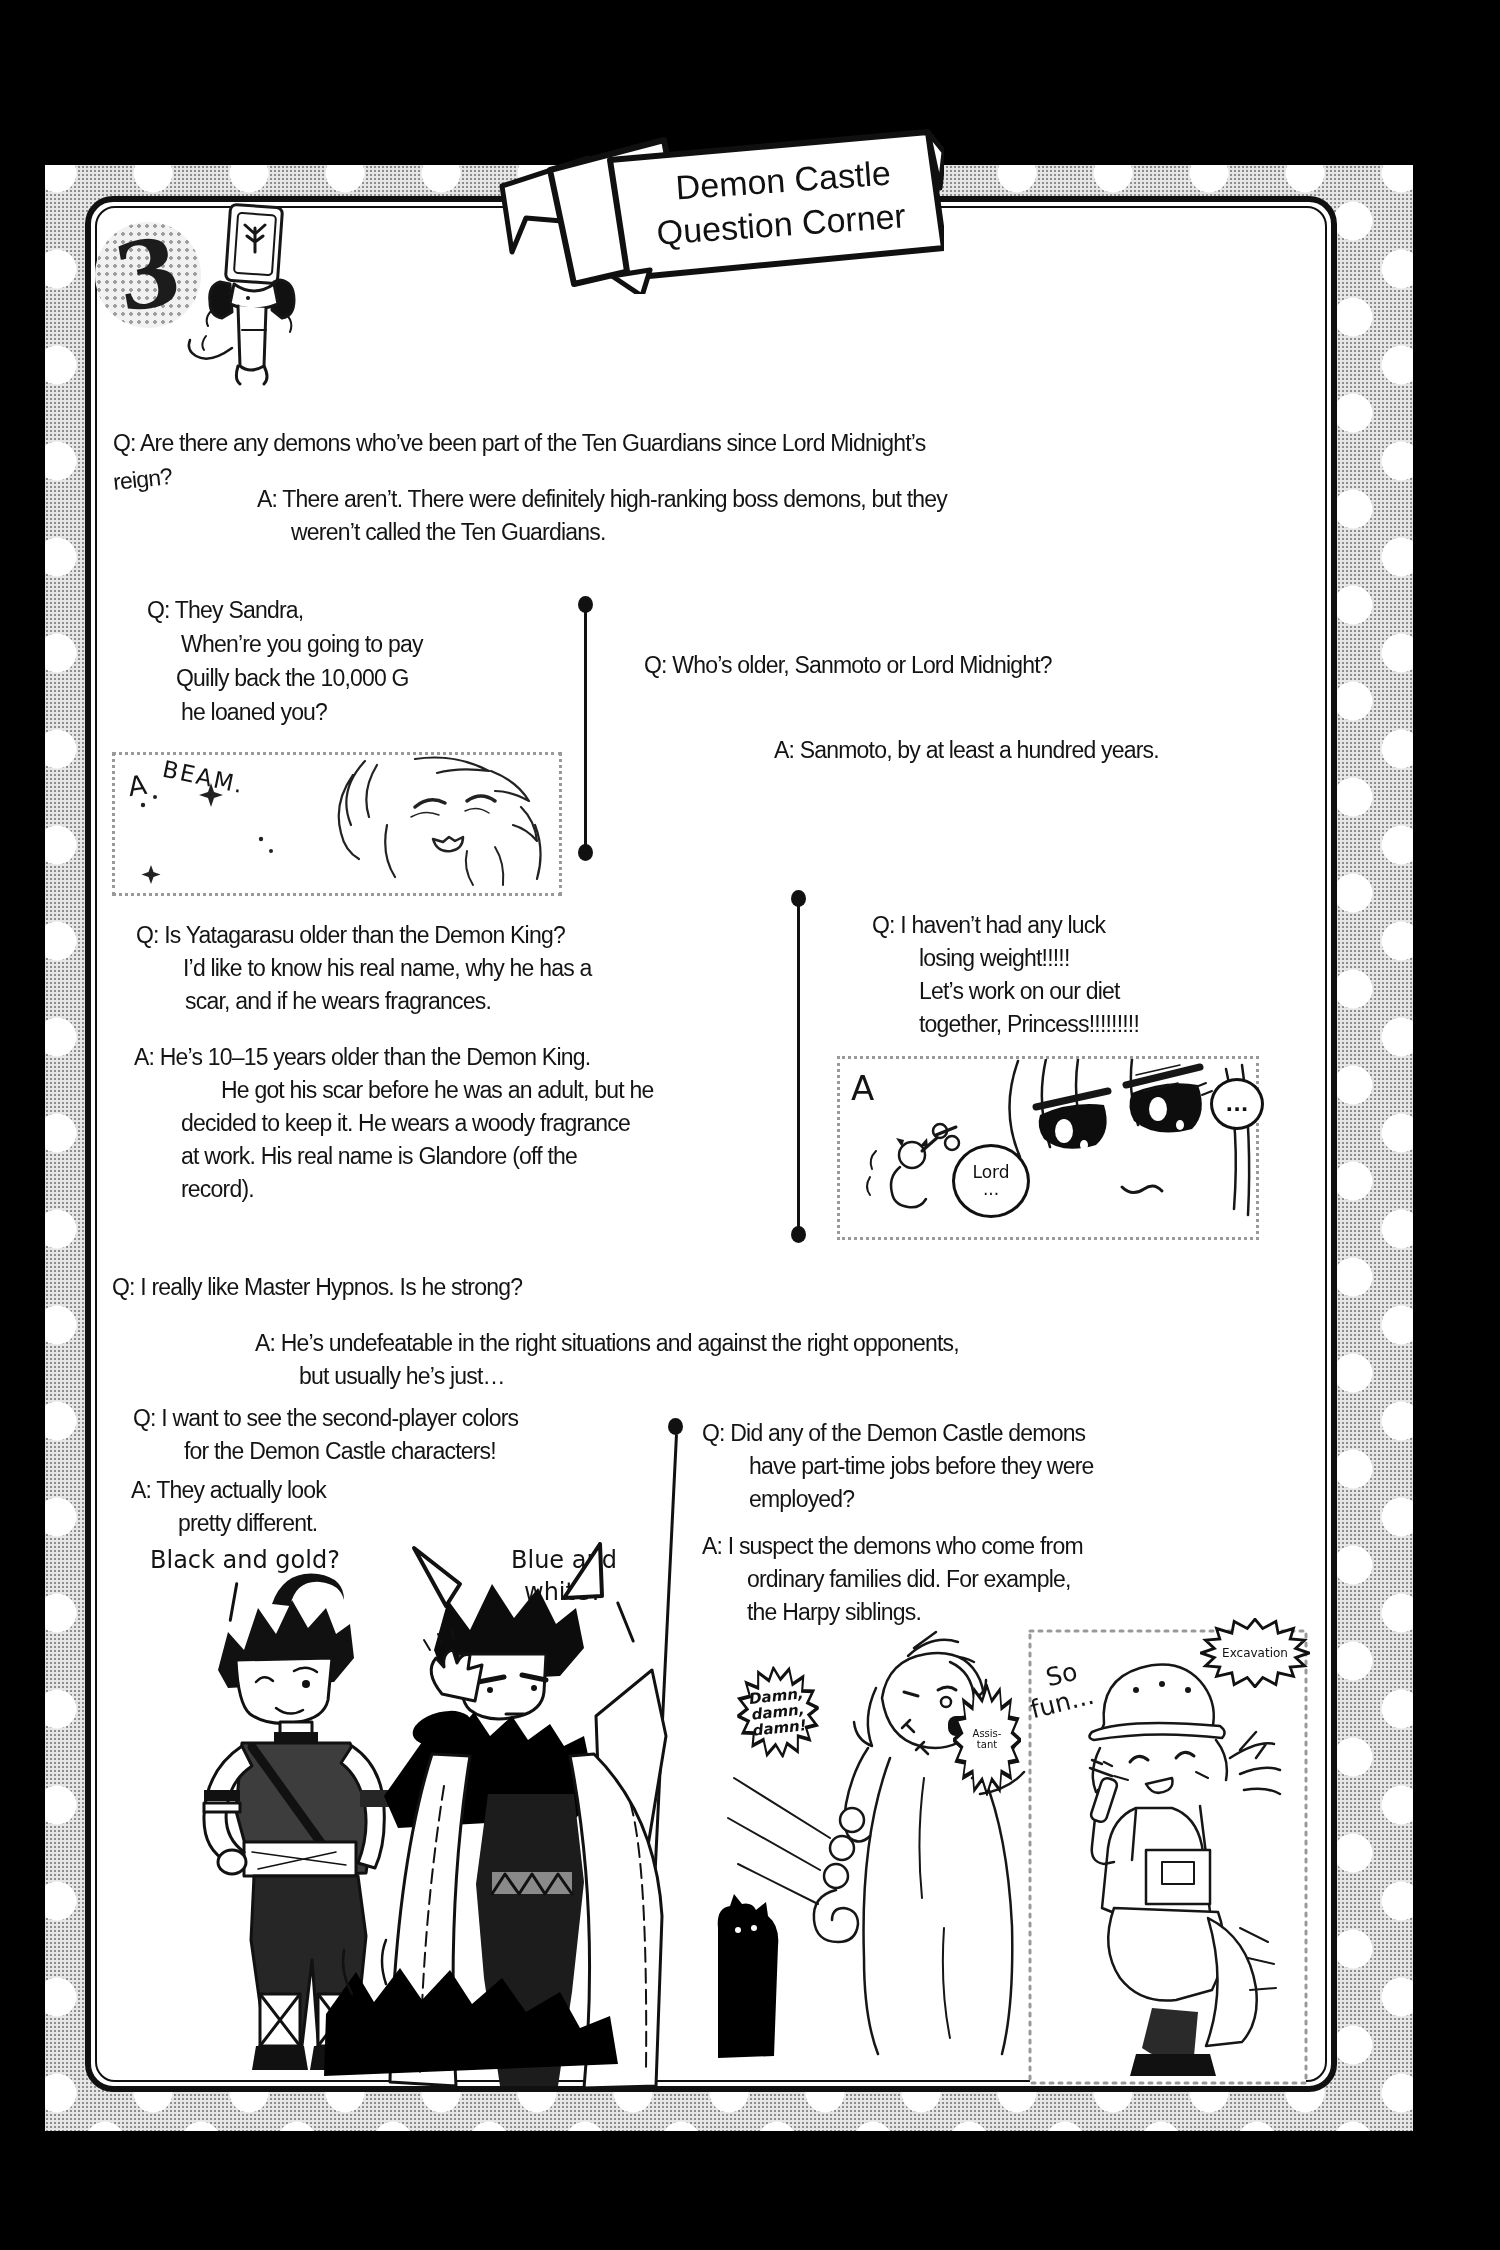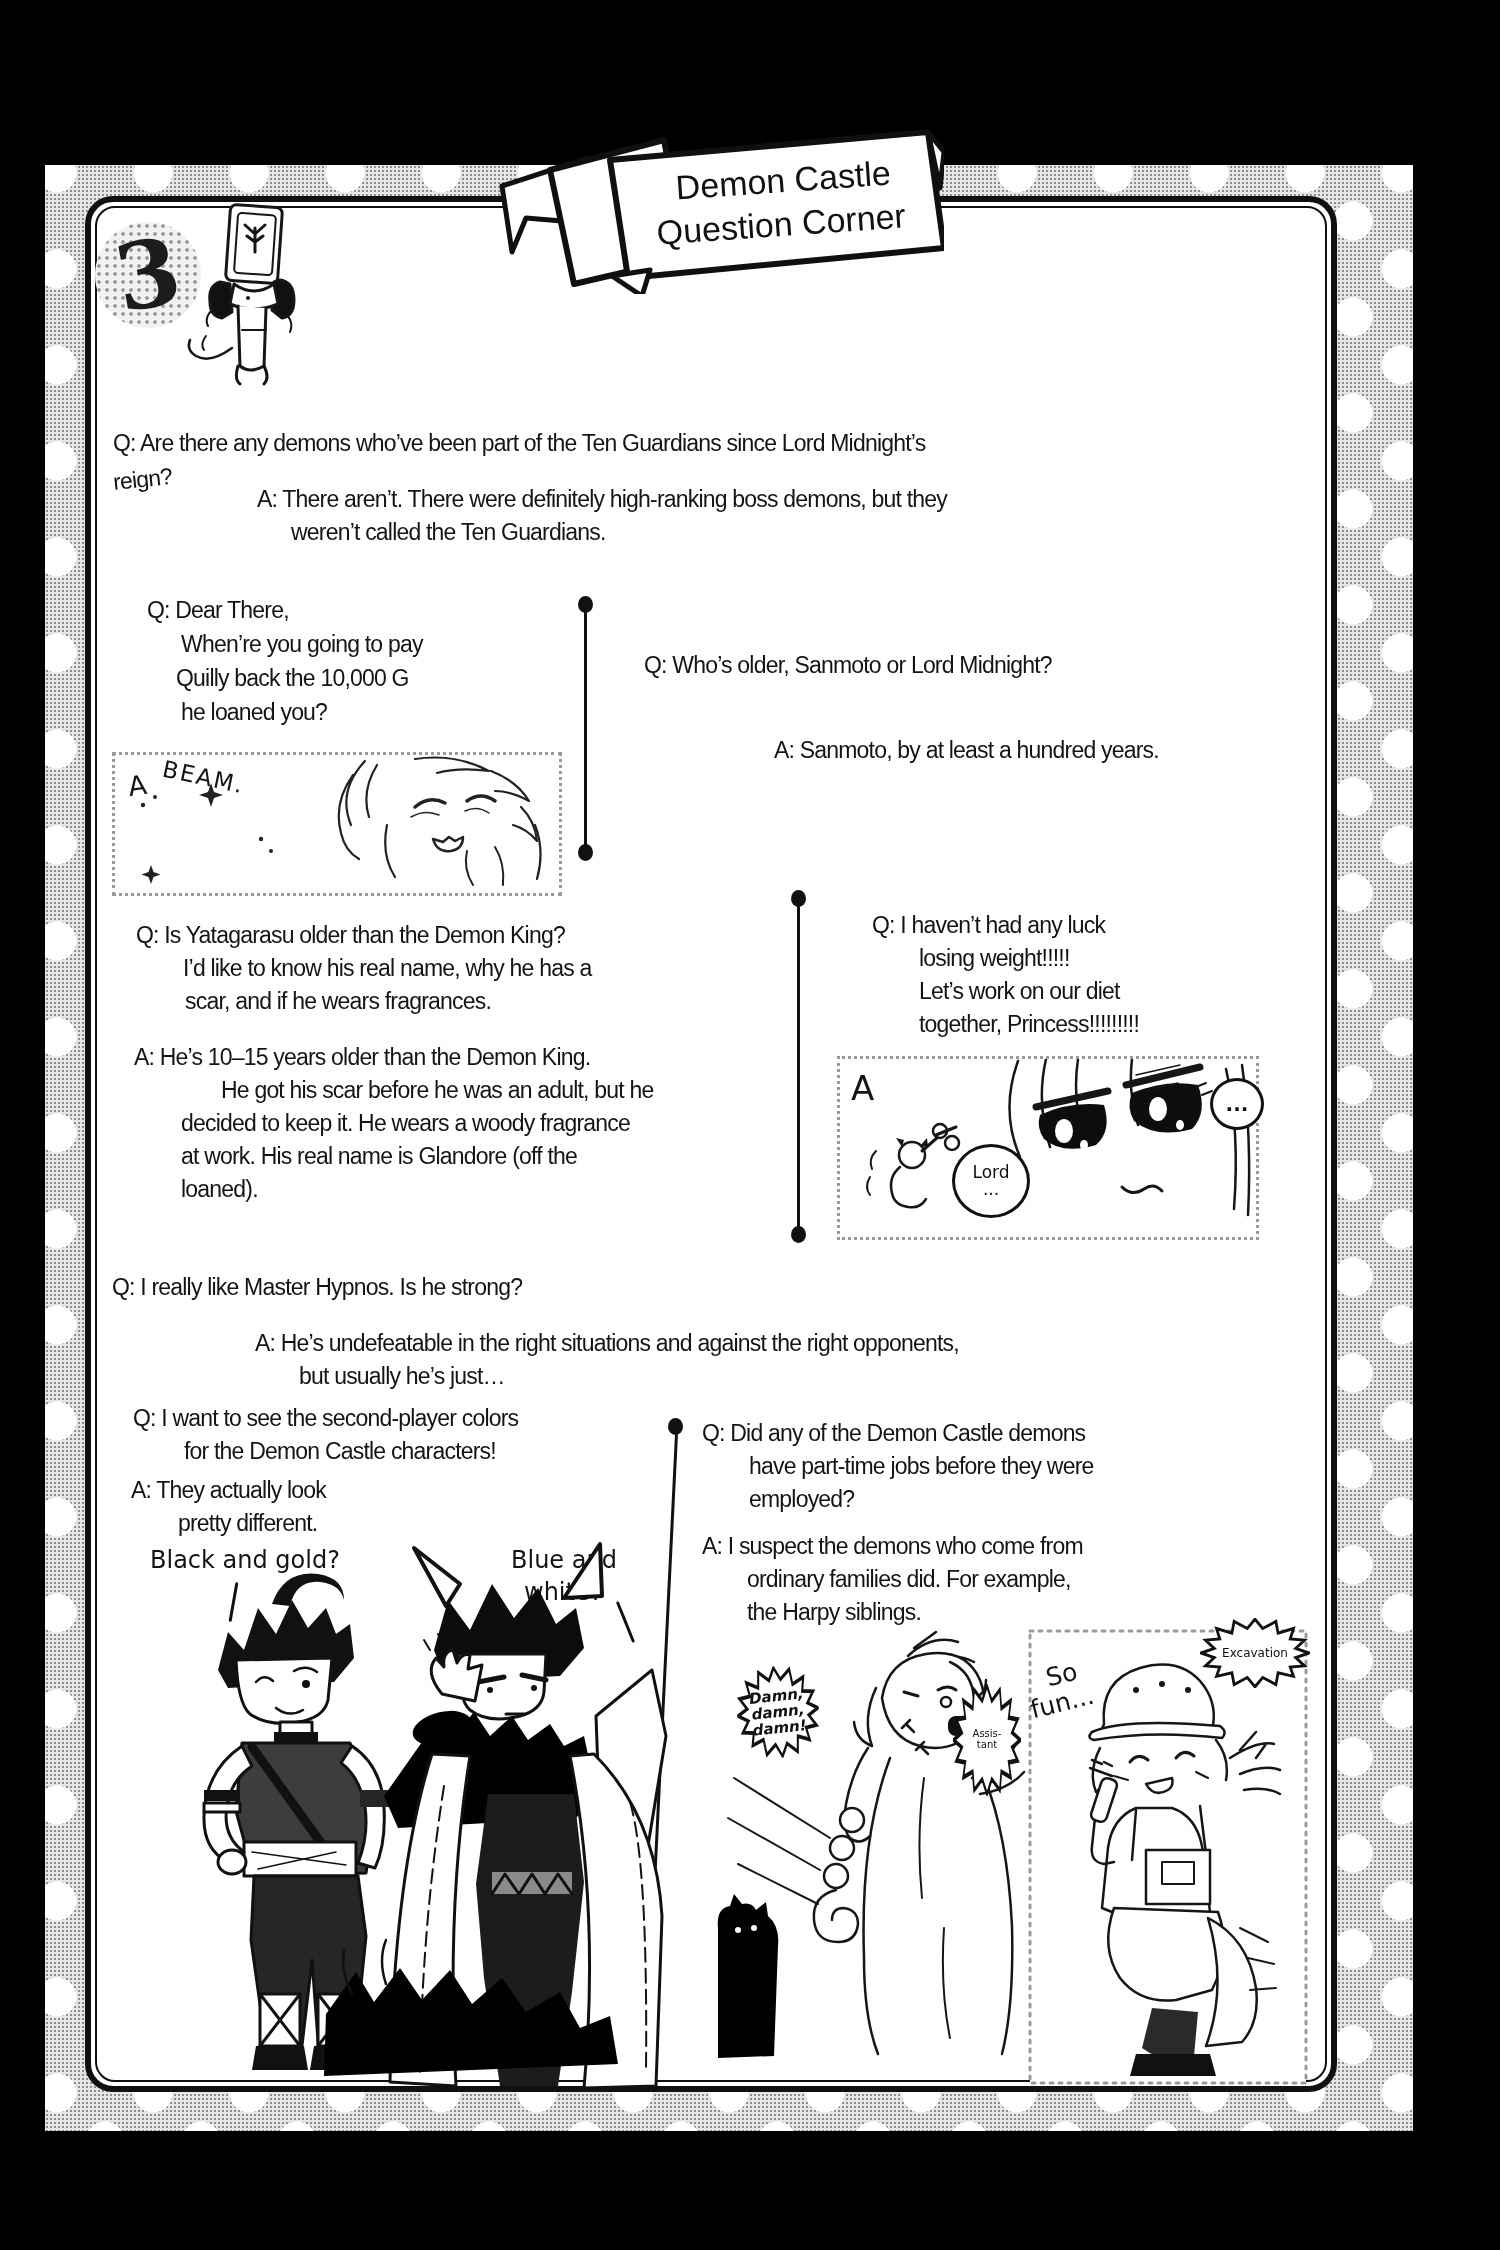--- a/index.html
+++ b/index.html
@@ -82,21 +82,21 @@
 
   <div class="t" style="left:113px;top:430px;">Q: Are there any demons who’ve been part of the Ten Guardians since Lord Midnight’s</div>
   <div class="t" style="left:113px;top:466px;transform:rotate(-6deg);">reign?</div>
   <div class="t" style="left:257px;top:486px;">A: There aren’t. There were definitely high-ranking boss demons, but they</div>
   <div class="t" style="left:291px;top:519px;">weren’t called the Ten Guardians.</div>
 
   <div class="pin" style="left:578px;top:596px;"></div>
   <div class="vline" style="left:584px;top:608px;height:240px;"></div>
   <div class="pin" style="left:578px;top:844px;"></div>
 
-  <div class="t" style="left:147px;top:597px;">Q: Dear There,</div>
+  <div class="t" style="left:147px;top:597px;">Q: They Sandra,</div>
   <div class="t" style="left:181px;top:631px;">When’re you going to pay</div>
   <div class="t" style="left:176px;top:665px;">Quilly back the 10,000 G</div>
   <div class="t" style="left:181px;top:699px;">he loaned you?</div>
 
   <div class="sketchbox" style="left:112px;top:752px;width:450px;height:144px;"></div>
   <svg class="art" style="left:115px;top:755px;" width="444" height="138" viewBox="0 0 444 138" fill="none" stroke="#222" stroke-width="2" stroke-linecap="round" stroke-linejoin="round">
     <path d="M96,28 l3,9 9,3 -9,3 -3,9 -3,-9 -9,-3 9,-3 z" fill="#222" stroke="none"></path>
     <path d="M36,110 l2.5,7 7,2.5 -7,2.5 -2.5,7 -2.5,-7 -7,-2.5 7,-2.5 z" fill="#222" stroke="none"></path>
     <circle cx="28" cy="50" r="2.2" fill="#222" stroke="none"></circle>
       <circle cx="40" cy="42" r="2" fill="#222" stroke="none"></circle>
@@ -120,21 +120,21 @@
   <div class="vline" style="left:797px;top:902px;height:326px;"></div>
   <div class="pin" style="left:791px;top:1226px;"></div>
 
   <div class="t" style="left:136px;top:922px;">Q: Is Yatagarasu older than the Demon King?</div>
   <div class="t" style="left:183px;top:955px;">I’d like to know his real name, why he has a</div>
   <div class="t" style="left:185px;top:988px;">scar, and if he wears fragrances.</div>
   <div class="t" style="left:134px;top:1044px;">A: He’s 10–15 years older than the Demon King.</div>
   <div class="t" style="left:181px;top:1077px;margin-left:40px;">He got his scar before he was an adult, but he</div>
   <div class="t" style="left:181px;top:1110px;">decided to keep it. He wears a woody fragrance</div>
   <div class="t" style="left:181px;top:1143px;">at work. His real name is Glandore (off the</div>
-  <div class="t" style="left:181px;top:1176px;">loaned).</div>
+  <div class="t" style="left:181px;top:1176px;">record).</div>
 
   <div class="t" style="left:872px;top:912px;">Q: I haven’t had any luck</div>
   <div class="t" style="left:919px;top:945px;">losing weight!!!!!</div>
   <div class="t" style="left:919px;top:978px;">Let’s work on our diet</div>
   <div class="t" style="left:919px;top:1011px;">together, Princess!!!!!!!!!</div>
 
   <div class="sketchbox" style="left:837px;top:1056px;width:422px;height:184px;"></div>
   <svg class="art" style="left:840px;top:1059px;" width="416" height="178" viewBox="0 0 416 178" fill="none" stroke="#161616" stroke-width="2.5" stroke-linecap="round" stroke-linejoin="round">
     <path d="M178,2 q-18,50 2,96 M206,0 q-10,44 4,88 M238,0 q-6,40 6,80 M292,0 q-4,34 6,66" stroke-width="2.5"></path>
     <path d="M386,10 q14,60 8,140 M402,6 q10,70 6,150" stroke-width="2.5"></path>

